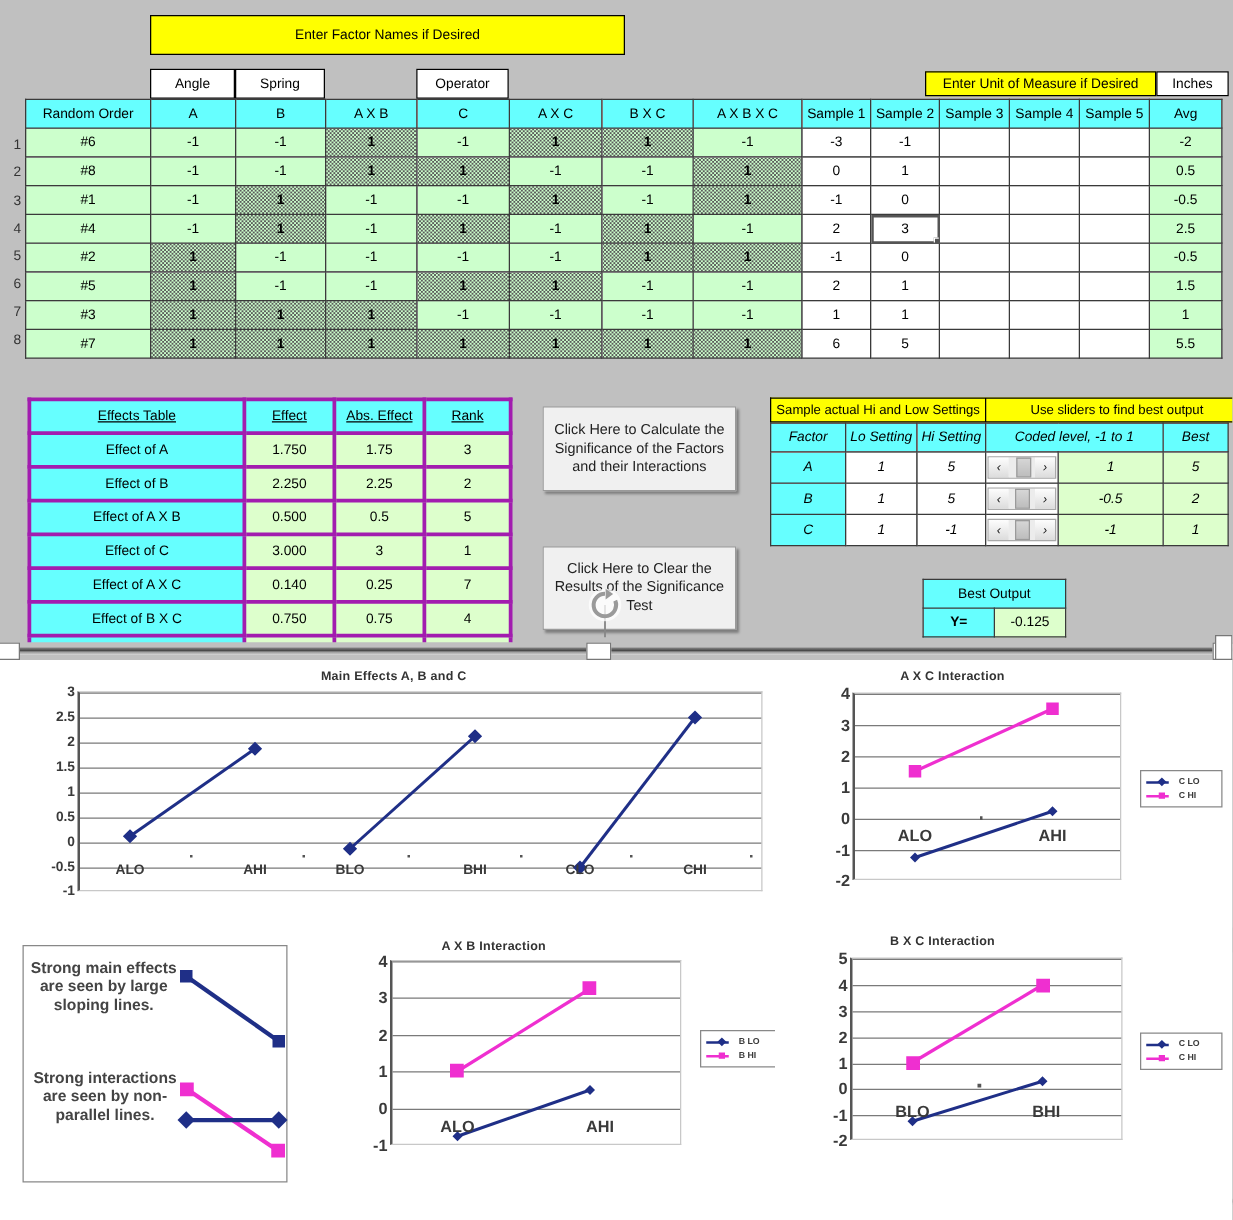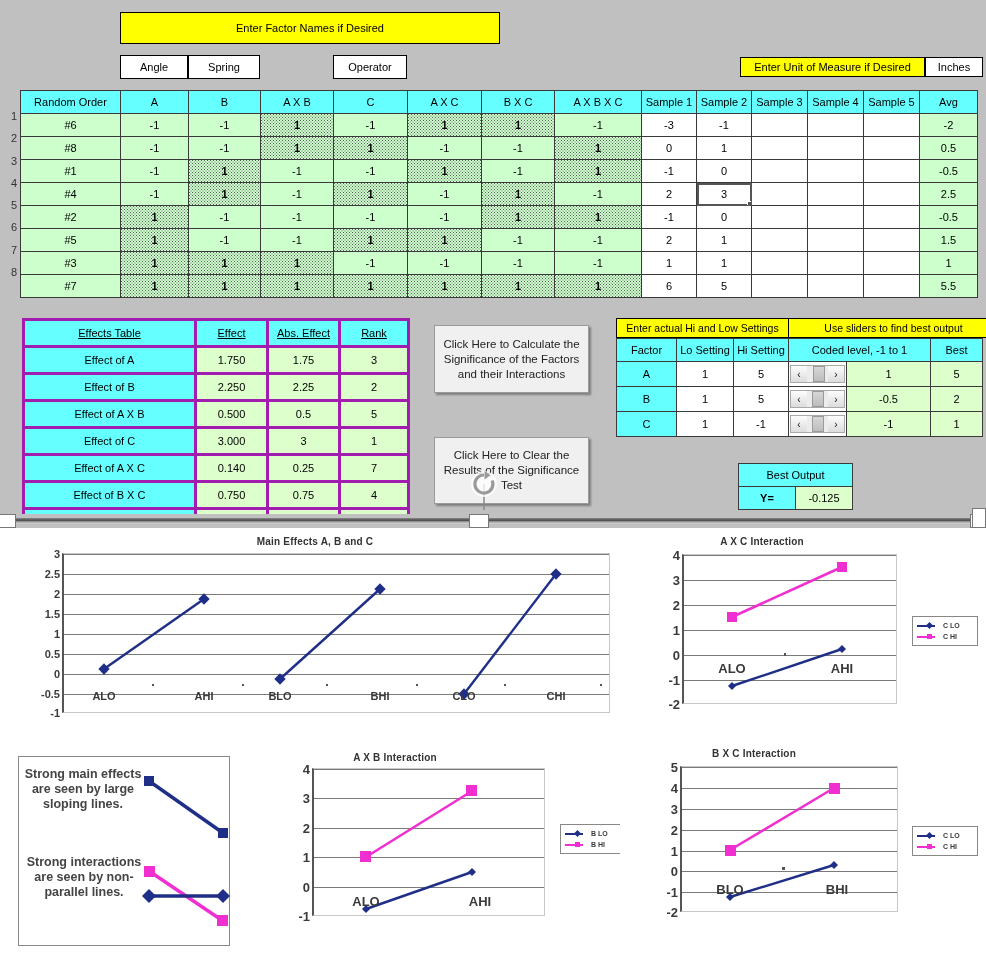--- a/index.html
+++ b/index.html
@@ -150,21 +150,21 @@
       <div class="rowhdr">5</div>
       <div class="rowhdr">6</div>
       <div class="rowhdr">7</div>
       <div class="rowhdr">8</div>
     </div>
 
     <div class="abs hname" style="left:120px;top:55px;width:68px;height:24px;display:flex;align-items:center;justify-content:center;">Angle</div>
     <div class="abs hname" style="left:188px;top:55px;width:72px;height:24px;display:flex;align-items:center;justify-content:center;">Spring</div>
     <div class="abs hname" style="left:333px;top:55px;width:74px;height:24px;display:flex;align-items:center;justify-content:center;">Operator</div>
 
-    <table class="doe" style="left:20px;top:90px;">
+    <table class="doe" style="left:20px;top:79px;">
       <colgroup>
         <col style="width:100px">
           <col style="width:68px">
           <col style="width:72px">
           <col style="width:73px">
         <col style="width:74px">
           <col style="width:74px">
           <col style="width:73px">
           <col style="width:87px">
         <col style="width:55px">
@@ -378,24 +378,24 @@
         <td class="eff-v">0.500</td>
         <td class="eff-v">0.5</td>
         <td class="eff-v">5</td>
       </tr>
     </tbody>
       </table>
 
     <div class="xbtn" style="left:434px;top:325px;width:155px;height:68px;">Click Here to Calculate the Significance of the Factors and their Interactions</div>
     <div class="xbtn" style="left:434px;top:437px;width:155px;height:67px;">Click Here to Clear the Results of the Significance Test</div>
 
-    <div class="yellowbar abs" style="left:616px;top:318px;width:172px;height:20px;border-right:none;font-size:10.5px;">Enter actual Hi and Low Settings</div>
+    <div class="yellowbar abs" style="left:616px;top:318px;width:172px;height:20px;border-right:none;font-size:10.5px;">Sample actual Hi and Low Settings</div>
     <div class="yellowbar abs" style="left:788px;top:318px;width:211px;height:20px;font-size:10.5px;">Use sliders to find best output</div>
 
-    <table class="setts" style="left:616px;top:338px;">
+    <table class="setts" style="left:616px;top:338px;font-style:italic;">
       <colgroup>
           <col style="width:60px">
           <col style="width:57px">
           <col style="width:55px">
           <col style="width:58px">
           <col style="width:84px">
           <col style="width:52px">
         </colgroup>
       <tbody>
           <tr>

